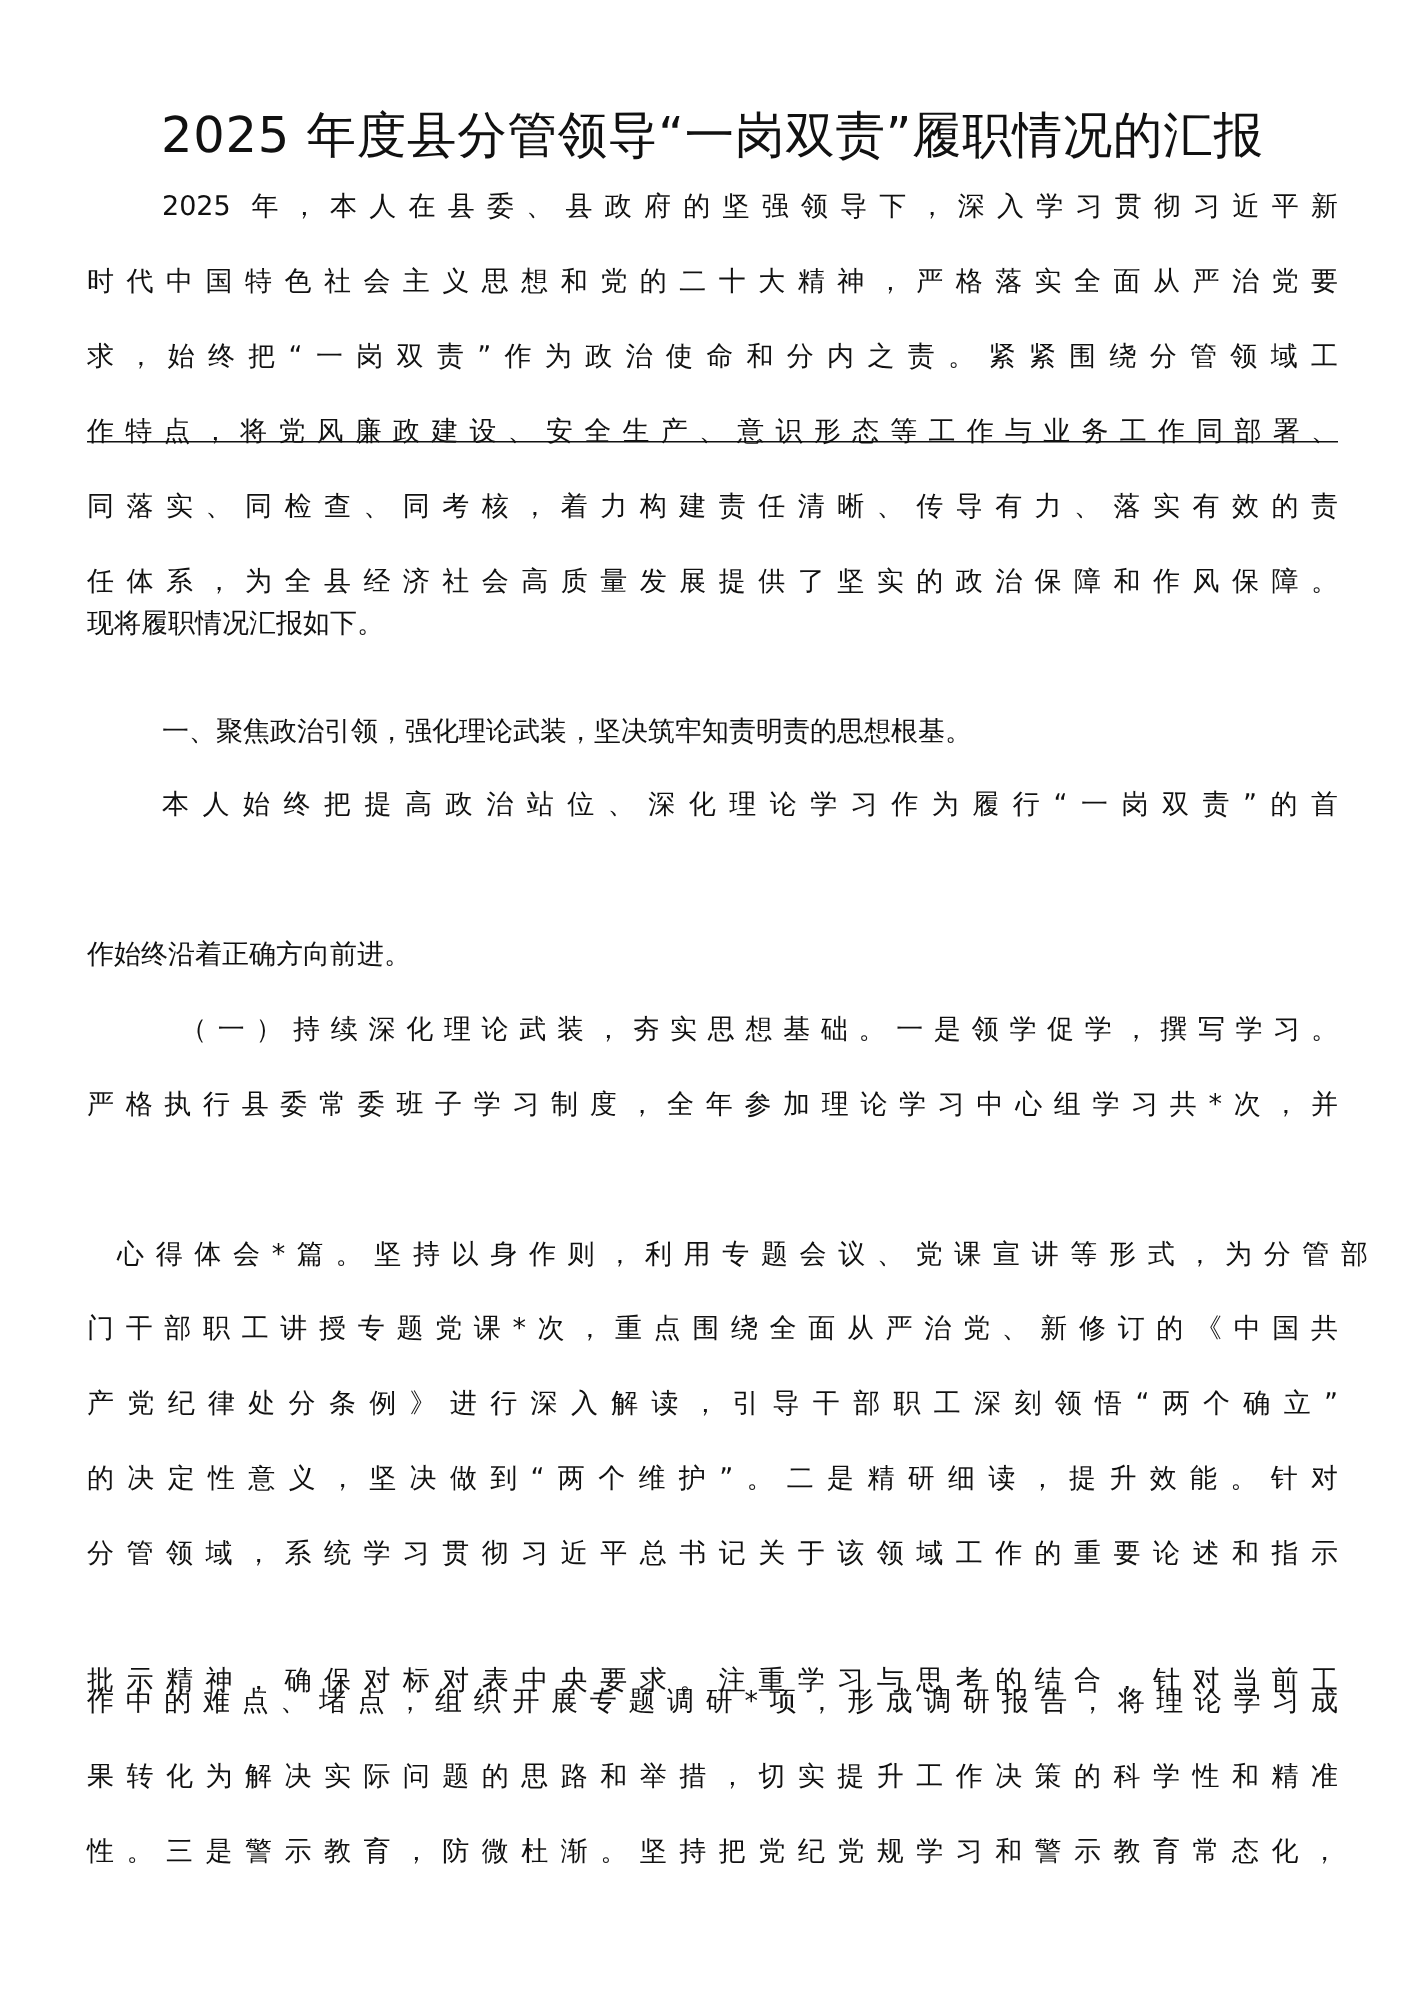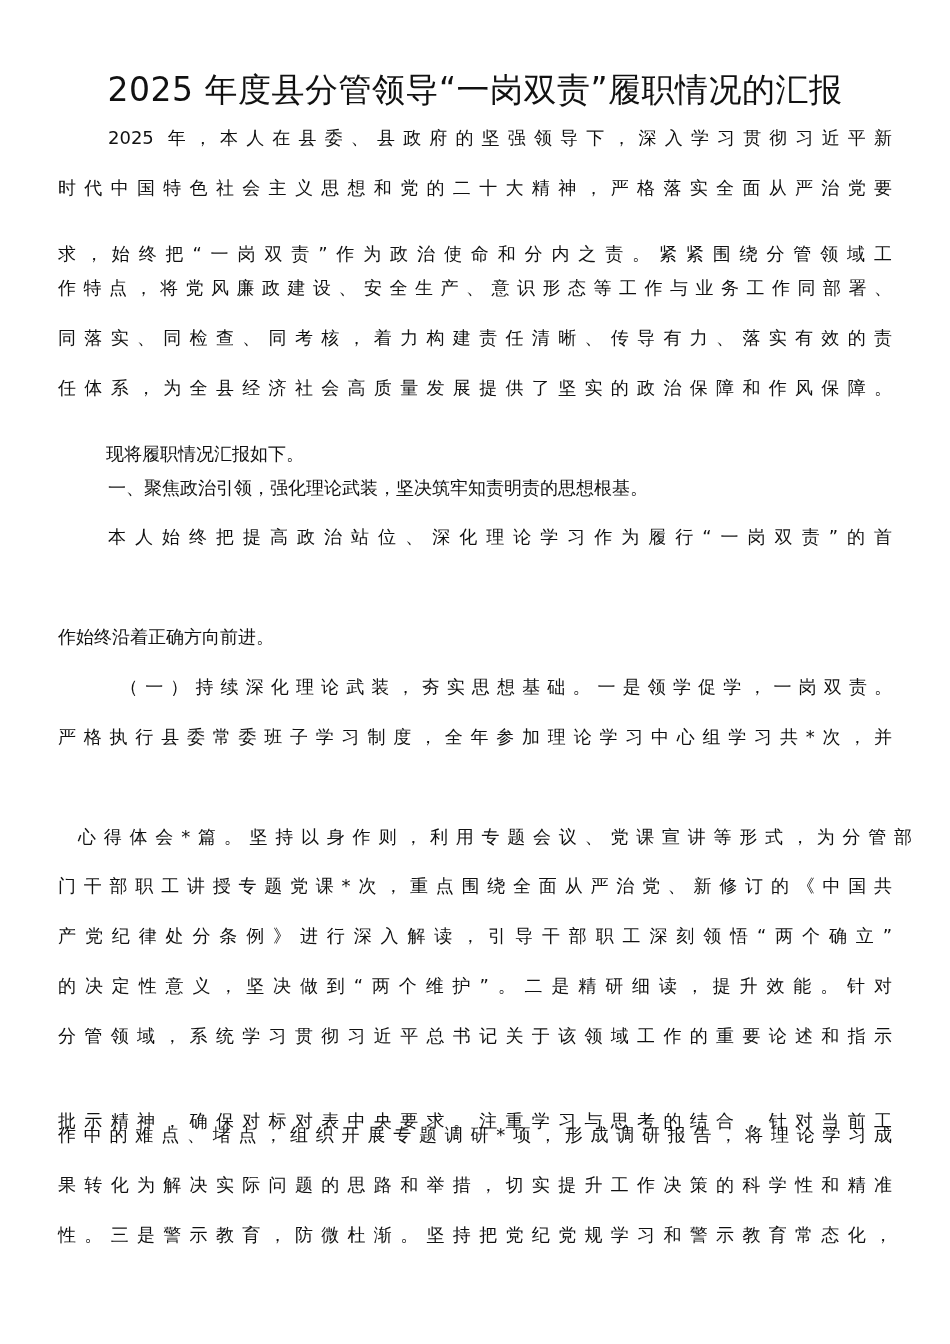--- a/index.html
+++ b/index.html
@@ -63,32 +63,32 @@
   </style>
 </head>
 <body>
 
 <div class="page">
 
   <div class="title">2025 年度县分管领导“一岗双责”履职情况的汇报</div>
 
   <div class="line indent" style="top:118px;">2025 年，本人在县委、县政府的坚强领导下，深入学习贯彻习近平新</div>
   <div class="line" style="top:168px;">时代中国特色社会主义思想和党的二十大精神，严格落实全面从严治党要</div>
-  <div class="line" style="top:218px;margin-top:16px;">求，始终把“一岗双责”作为政治使命和分内之责。紧紧围绕分管领域工</div>
-  <div class="line" style="top:268px;">作特点，将党风廉政建设、安全生产、意识形态等工作与业务工作同部署、</div>
+  <div class="line" style="top:218px;">求，始终把“一岗双责”作为政治使命和分内之责。紧紧围绕分管领域工</div>
+  <div class="line" style="top:268px;text-decoration:underline;">作特点，将党风廉政建设、安全生产、意识形态等工作与业务工作同部署、</div>
   <div class="line" style="top:318px;">同落实、同检查、同考核，着力构建责任清晰、传导有力、落实有效的责</div>
   <div class="line" style="top:368px;">任体系，为全县经济社会高质量发展提供了坚实的政治保障和作风保障。</div>
-  <div class="line last" style="top:434px;margin-left:48px;">现将履职情况汇报如下。</div>
+  <div class="line last" style="top:396px;">现将履职情况汇报如下。</div>
 
   <div class="line indent last" style="top:468px;">一、聚焦政治引领，强化理论武装，坚决筑牢知责明责的思想根基。</div>
 
   <div class="line indent" style="top:517px;">本人始终把提高政治站位、深化理论学习作为履行“一岗双责”的首</div>
   <div class="line last" style="top:617px;">作始终沿着正确方向前进。</div>
 
-  <div class="line bold-indent" style="top:667px;"><span class="bold">（一）持续深化理论武装，夯实思想基础。</span><span>一是领学促学，一岗双责。</span></div>
+  <div class="line bold-indent" style="top:667px;"><span class="bold">（一）持续深化理论武装，夯实思想基础。</span><span>一是领学促学，撰写学习。</span></div>
   <div class="line" style="top:717px;">严格执行县委常委班子学习制度，全年参加理论学习中心组学习共*次，并</div>
   <div class="line" style="top:817px;margin-left:20px;">心得体会*篇。坚持以身作则，利用专题会议、党课宣讲等形式，为分管部</div>
   <div class="line" style="top:866px;">门干部职工讲授专题党课*次，重点围绕全面从严治党、新修订的《中国共</div>
   <div class="line" style="top:916px;">产党纪律处分条例》进行深入解读，引导干部职工深刻领悟“两个确立”</div>
   <div class="line" style="top:966px;">的决定性意义，坚决做到“两个维护”。二是精研细读，提升效能。针对</div>
   <div class="line" style="top:1016px;">分管领域，系统学习贯彻习近平总书记关于该领域工作的重要论述和指示</div>
   <div class="line" style="top:1059px;margin-top:42px;">批示精神，确保对标对表中央要求。注重学习与思考的结合，针对当前工</div>
   <div class="line" style="top:1115px;">作中的难点、堵点，组织开展专题调研*项，形成调研报告，将理论学习成</div>
   <div class="line" style="top:1165px;">果转化为解决实际问题的思路和举措，切实提升工作决策的科学性和精准</div>
   <div class="line" style="top:1215px;">性。三是警示教育，防微杜渐。坚持把党纪党规学习和警示教育常态化，</div>

